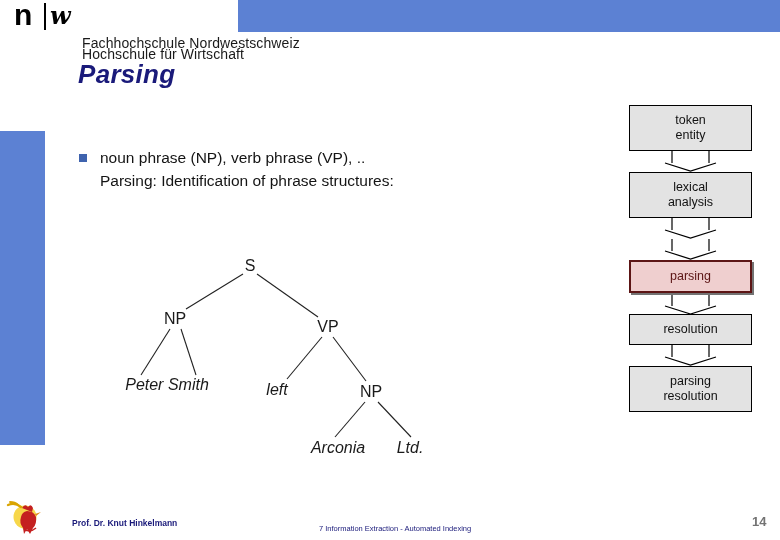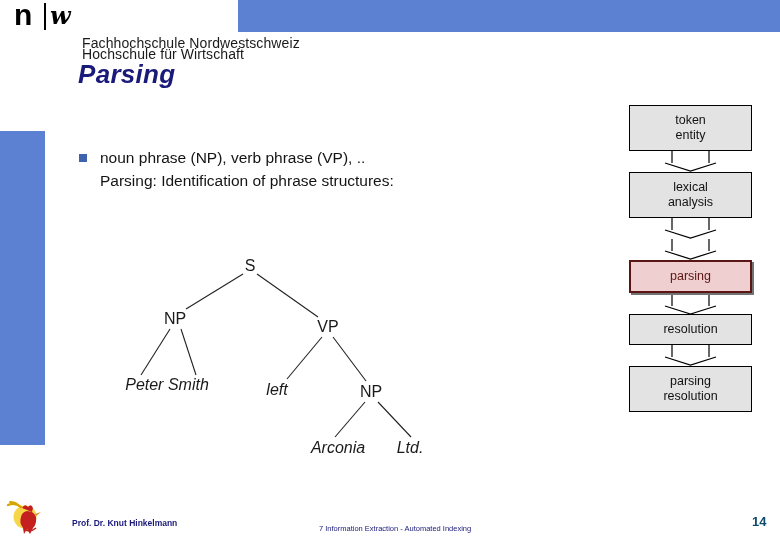--- a/index.html
+++ b/index.html
@@ -91,21 +91,21 @@
   .foot-author{
     position:absolute;left:72px;top:518px;font-size:8.5px;font-weight:bold;
     color:#1a1a7a;white-space:nowrap;
   }
   .foot-center{
     position:absolute;left:319px;top:524px;font-size:7.5px;
     color:#1a1a7a;white-space:nowrap;
   }
   .foot-page{
     position:absolute;left:752px;top:514px;font-size:13px;font-weight:bold;
-    color:#0c4a6e;
+    color:#737373;
   }
   .rooster{position:absolute;left:4px;top:498px;width:46px;height:40px;}
 </style>
 </head>
 <body>
 
 <div class="slide">
 
   <div class="hdr-bar"></div>
 

